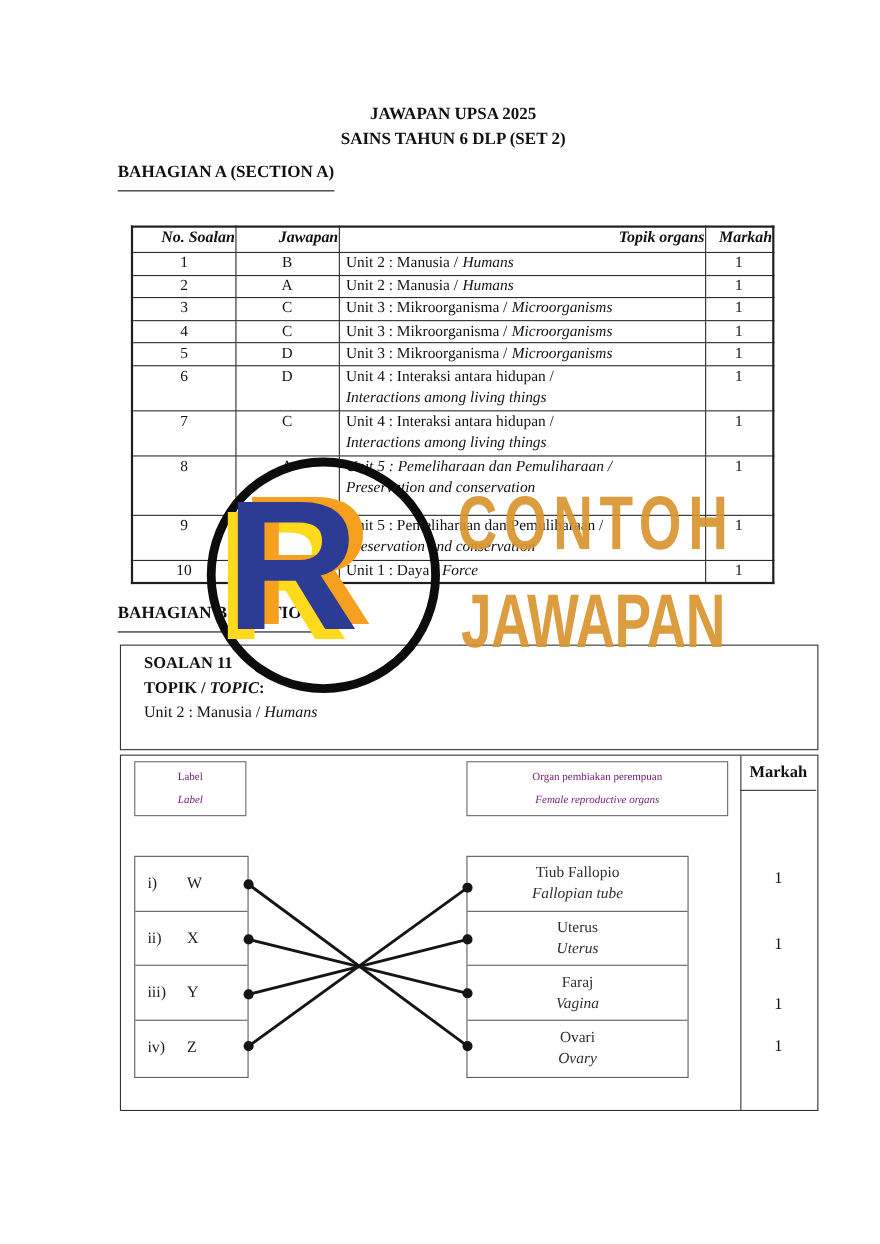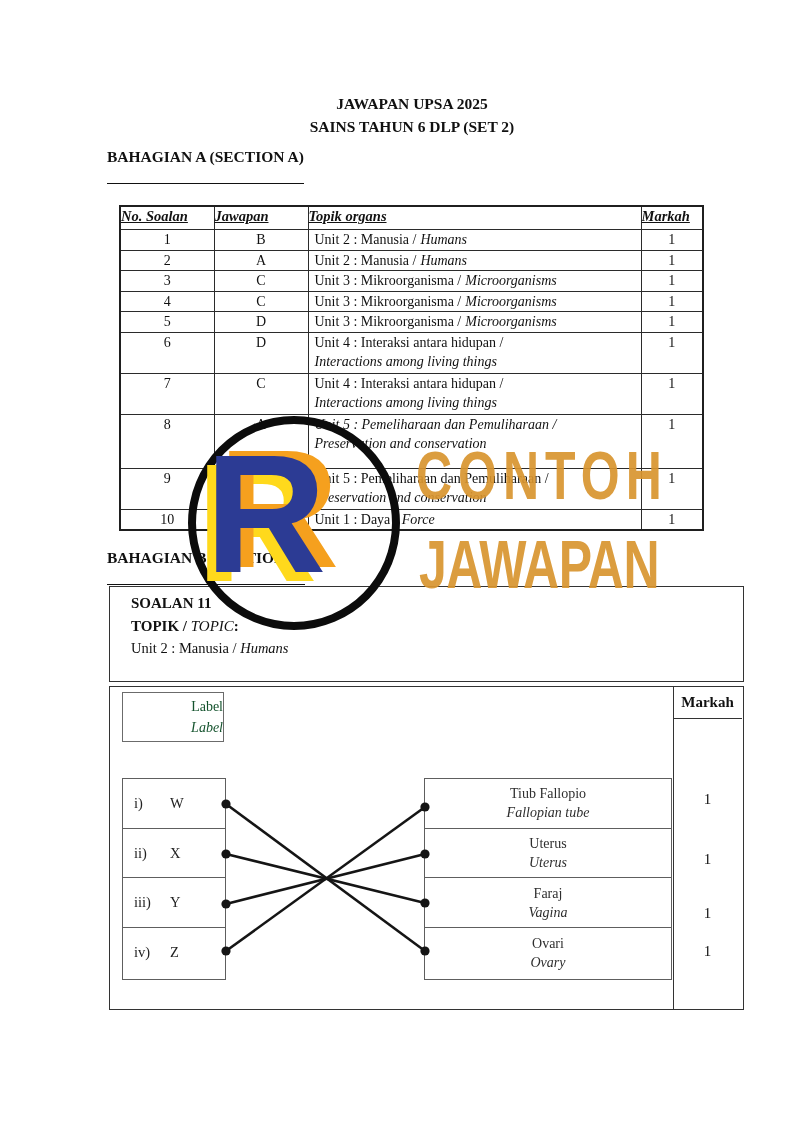--- a/index.html
+++ b/index.html
@@ -2,53 +2,53 @@
 <html><head>
 <meta charset="utf-8">
 <style>
   html,body{margin:0;padding:0;background:#fff;}
   .page{position:relative;width:800px;height:1131px;background:#fff;overflow:hidden;
         font-family:"Liberation Serif",serif;color:#111;margin-left:12px;}
   
   .title-block{position:absolute;left:0;top:92px;width:100%;text-align:center;
                font-weight:bold;font-size:15.5px;line-height:23px;}
   .sec-heading{position:absolute;font-weight:bold;font-size:15.5px;}
-  .sec-heading span{border-bottom:1.6px solid #111;padding-bottom:18px;}
+  .sec-heading span{border-bottom:1.6px solid #111;padding-bottom:8px;}
   #heading-a{left:95px;top:148px;}
   #heading-b{left:95px;top:549px;}
   
   table.tableA{position:absolute;left:107px;top:205px;width:583px;border-collapse:collapse;
                table-layout:fixed;font-size:14px;border:2px solid #1f1f1f;}
   .tableA th,.tableA td{border:1px solid #2b2b2b;padding:0;vertical-align:top;line-height:19.5px;}
-  .tableA th{font-style:italic;font-weight:bold;text-align:left;height:22px;font-size:14.5px;text-decoration:underline;}
+  .tableA th{font-style:italic;font-weight:bold;text-align:right;height:22px;font-size:14.5px;}
   .tableA td.c{text-align:center;}
   .tableA td.topik{padding:0 4px 0 6px;text-align:left;}
   .tableA td.topik .en{font-style:italic;margin-left:4px;}
   .tableA tr.stacked td.topik .en,.tableA tr.tall td.topik .en{display:block;margin-left:0;}
   .tableA td.topik.itmy .my{font-style:italic;}
   .tableA tr.single{height:20.5px;} .tableA tr.stacked{height:41px;} .tableA tr.tall{height:54px;}
   
   .qbox{position:absolute;left:97px;width:635px;box-sizing:border-box;border:1.6px solid #333;}
   #qhead{top:586px;height:96px;padding:5px 0 0 21px;font-size:15px;line-height:22.5px;}
   #qhead .b{font-weight:bold;}
-  #qhead .bi{font-weight:normal;font-style:italic;}
+  #qhead .bi{font-weight:bold;font-style:italic;}
   #qhead .topic-line{font-size:14.5px;}
   #qhead .topic-line .en{font-style:italic;}
   #qbody{top:686px;height:324px;}
   .markah-divider{position:absolute;left:563px;top:0;height:100%;border-left:1.6px solid #333;}
   .markah-head{position:absolute;left:563px;top:0;width:69px;height:32px;box-sizing:border-box;
                border-bottom:1.6px solid #333;text-align:center;font-weight:bold;font-size:15px;line-height:31px;}
-  .mini-box{position:absolute;box-sizing:border-box;border:1.5px solid #6b6b6b;text-align:right;
-            font-size:14px;line-height:21px;padding-top:3px;color:#14532d;}
+  .mini-box{position:absolute;box-sizing:border-box;border:1.5px solid #6b6b6b;text-align:center;
+            font-size:10px;line-height:21px;padding-top:3px;color:#701a75;}
   .mini-box .en{font-style:italic;display:block;}
   #label-box{left:12px;top:5px;width:102px;height:50px;}
   #organ-box{left:314px;top:5px;width:238px;height:50px;}
   .match-list{position:absolute;box-sizing:border-box;border:1.5px solid #5e5e5e;}
   #left-list{left:12px;top:91px;width:104px;height:202px;}
-  #right-list{left:314px;top:91px;width:248px;height:202px;}
+  #right-list{left:314px;top:91px;width:202px;height:202px;}
   .left-row{height:49.7px;box-sizing:border-box;border-bottom:1.4px solid #5e5e5e;display:flex;
             align-items:center;padding-left:11px;font-size:14.5px;color:#222;}
   .left-row:last-child{border-bottom:none;}
   .left-row .numeral{width:36px;}
   .right-row{height:49.7px;box-sizing:border-box;border-bottom:1.4px solid #5e5e5e;display:flex;
              flex-direction:column;justify-content:center;text-align:center;font-size:14px;
              line-height:19px;color:#2e2e2e;}
   .right-row:last-child{border-bottom:none;}
   .right-row .en{font-style:italic;}
   .mark-val{position:absolute;left:563px;width:69px;text-align:center;font-size:15px;line-height:20px;}
@@ -177,20 +177,24 @@
   </div>
 
   <div class="qbox" id="qbody">
     <div class="markah-divider"></div>
     <div class="markah-head">Markah</div>
 
     <div class="mini-box" id="label-box">
       <span>Label</span>
       <span class="en">Label</span>
     </div>
+    <div class="mini-box" id="organ-box">
+      <span>Organ pembiakan perempuan</span>
+      <span class="en">Female reproductive organs</span>
+    </div>
 
     <div class="match-list" id="left-list">
         <div class="left-row">
           <span class="numeral">i)</span>
           <span>W</span>
         </div>
         <div class="left-row">
           <span class="numeral">ii)</span>
           <span>X</span>
         </div>

